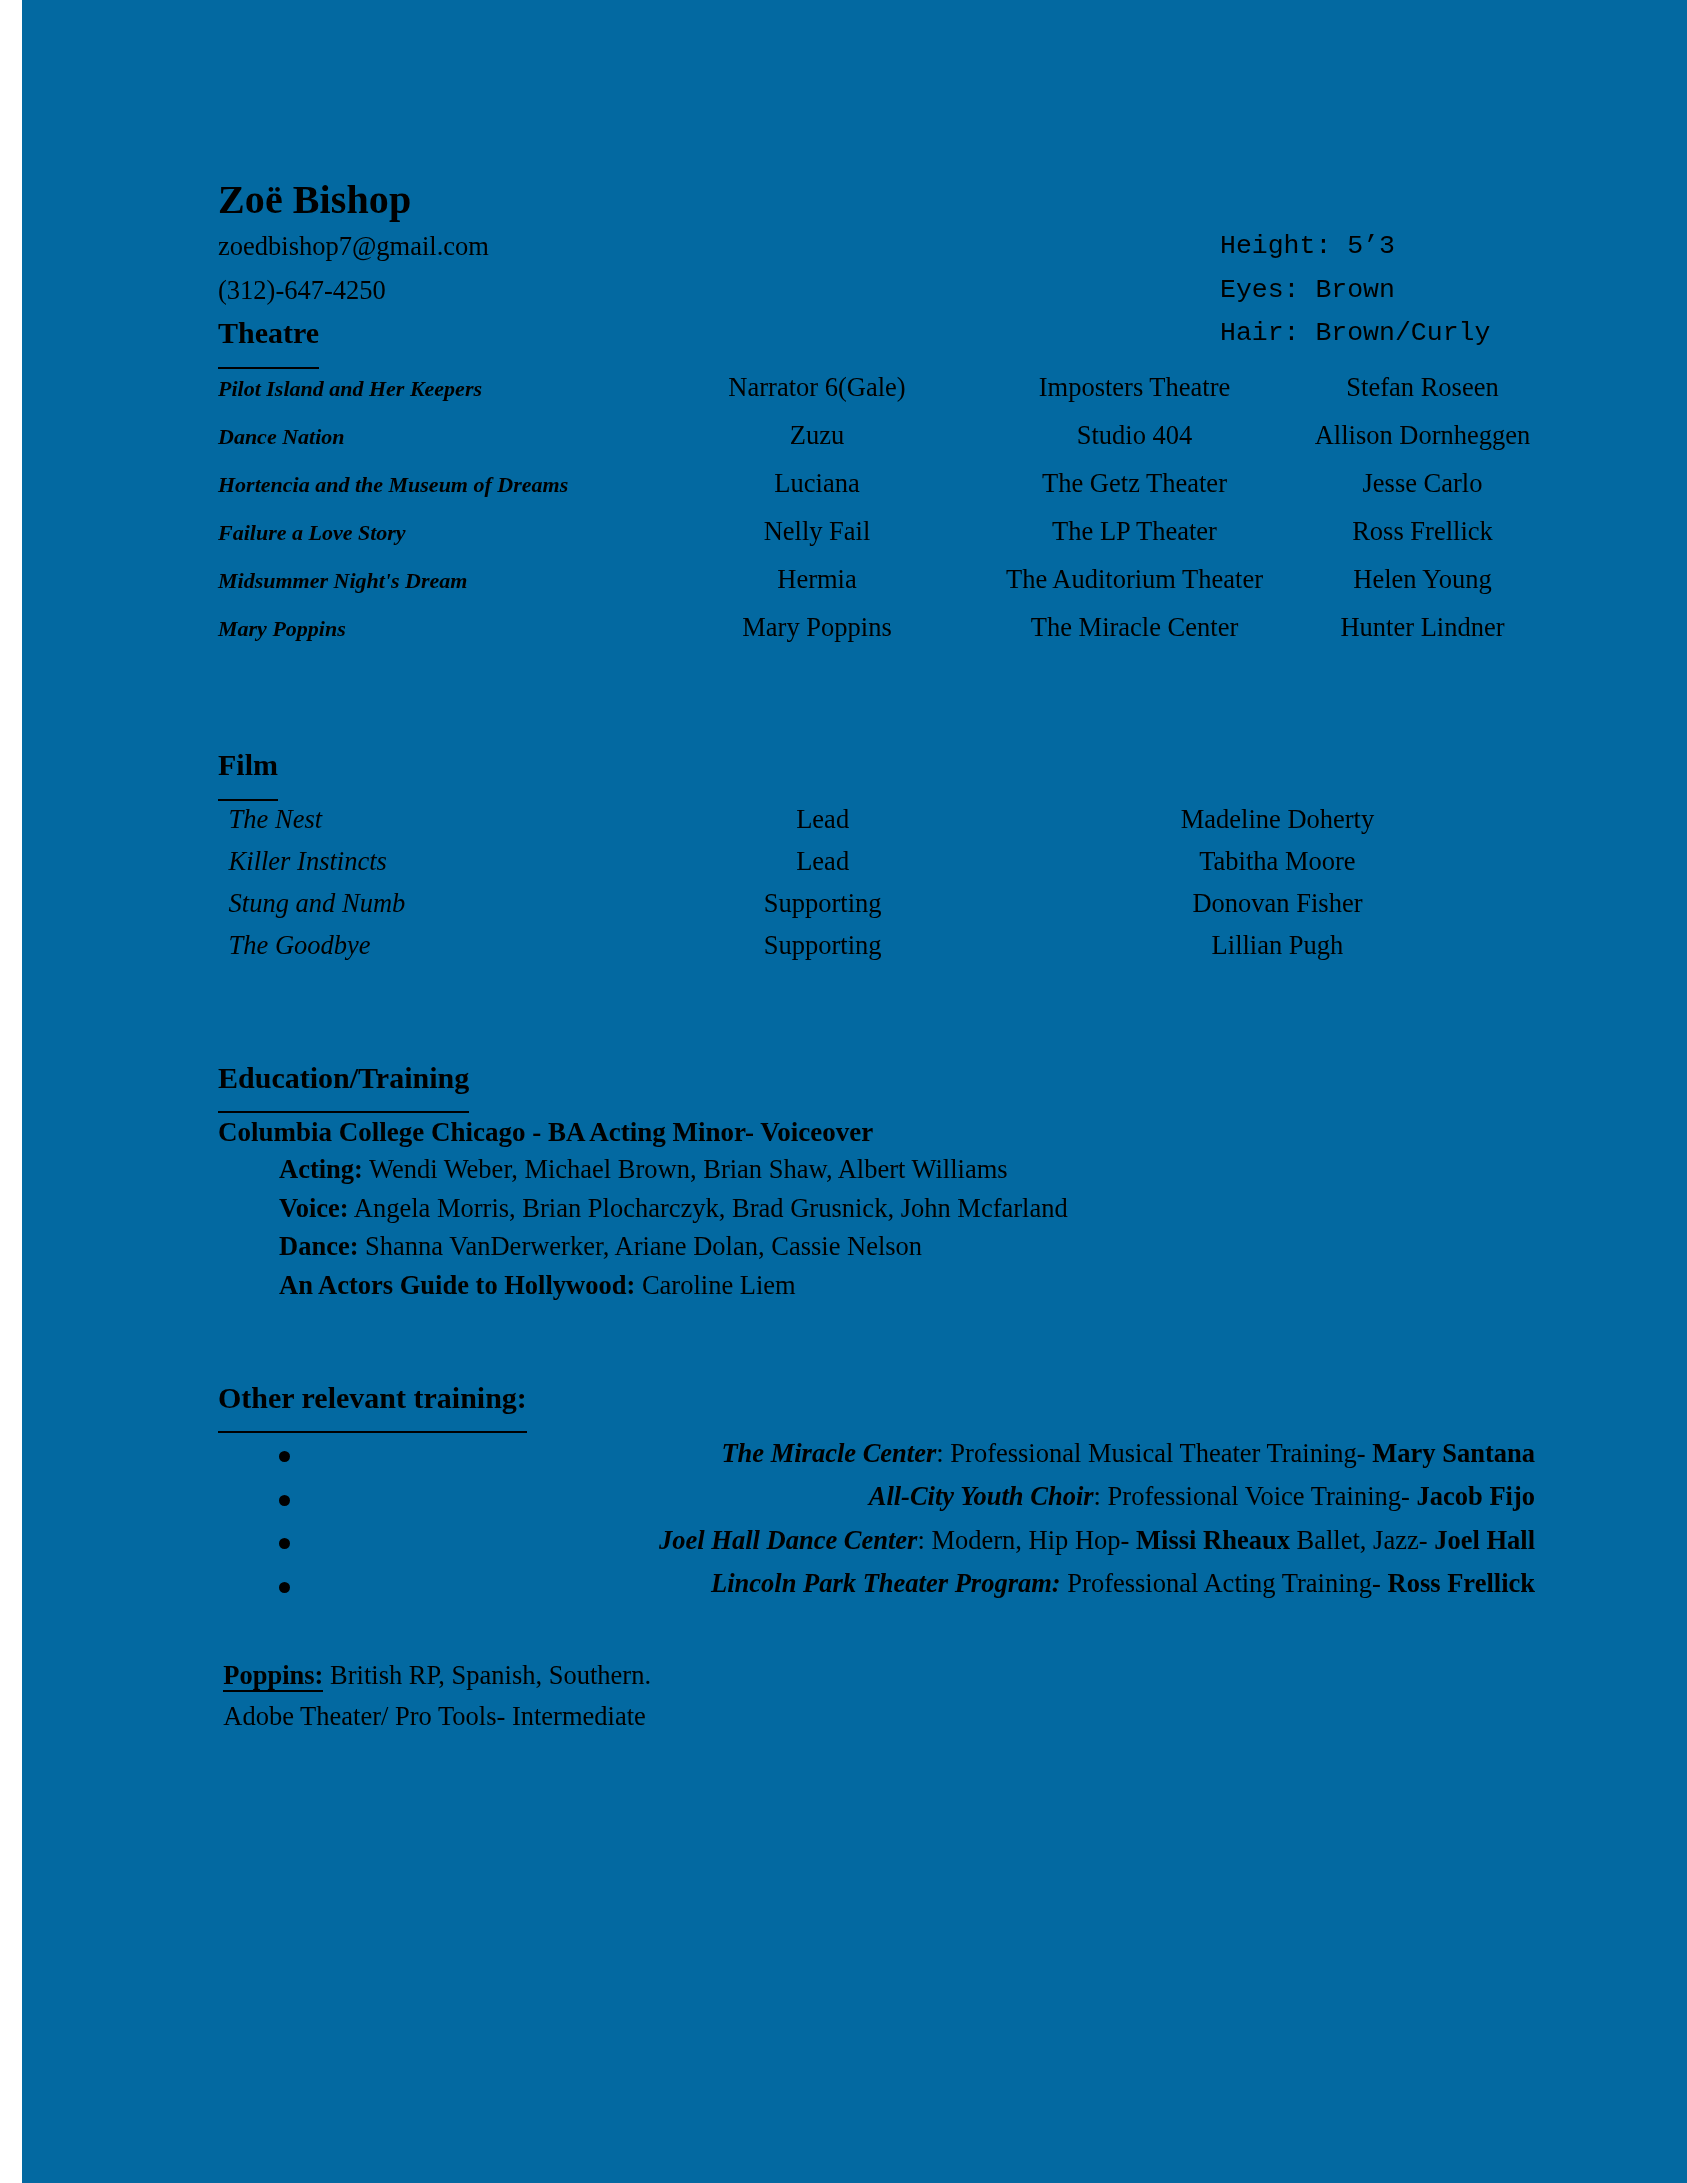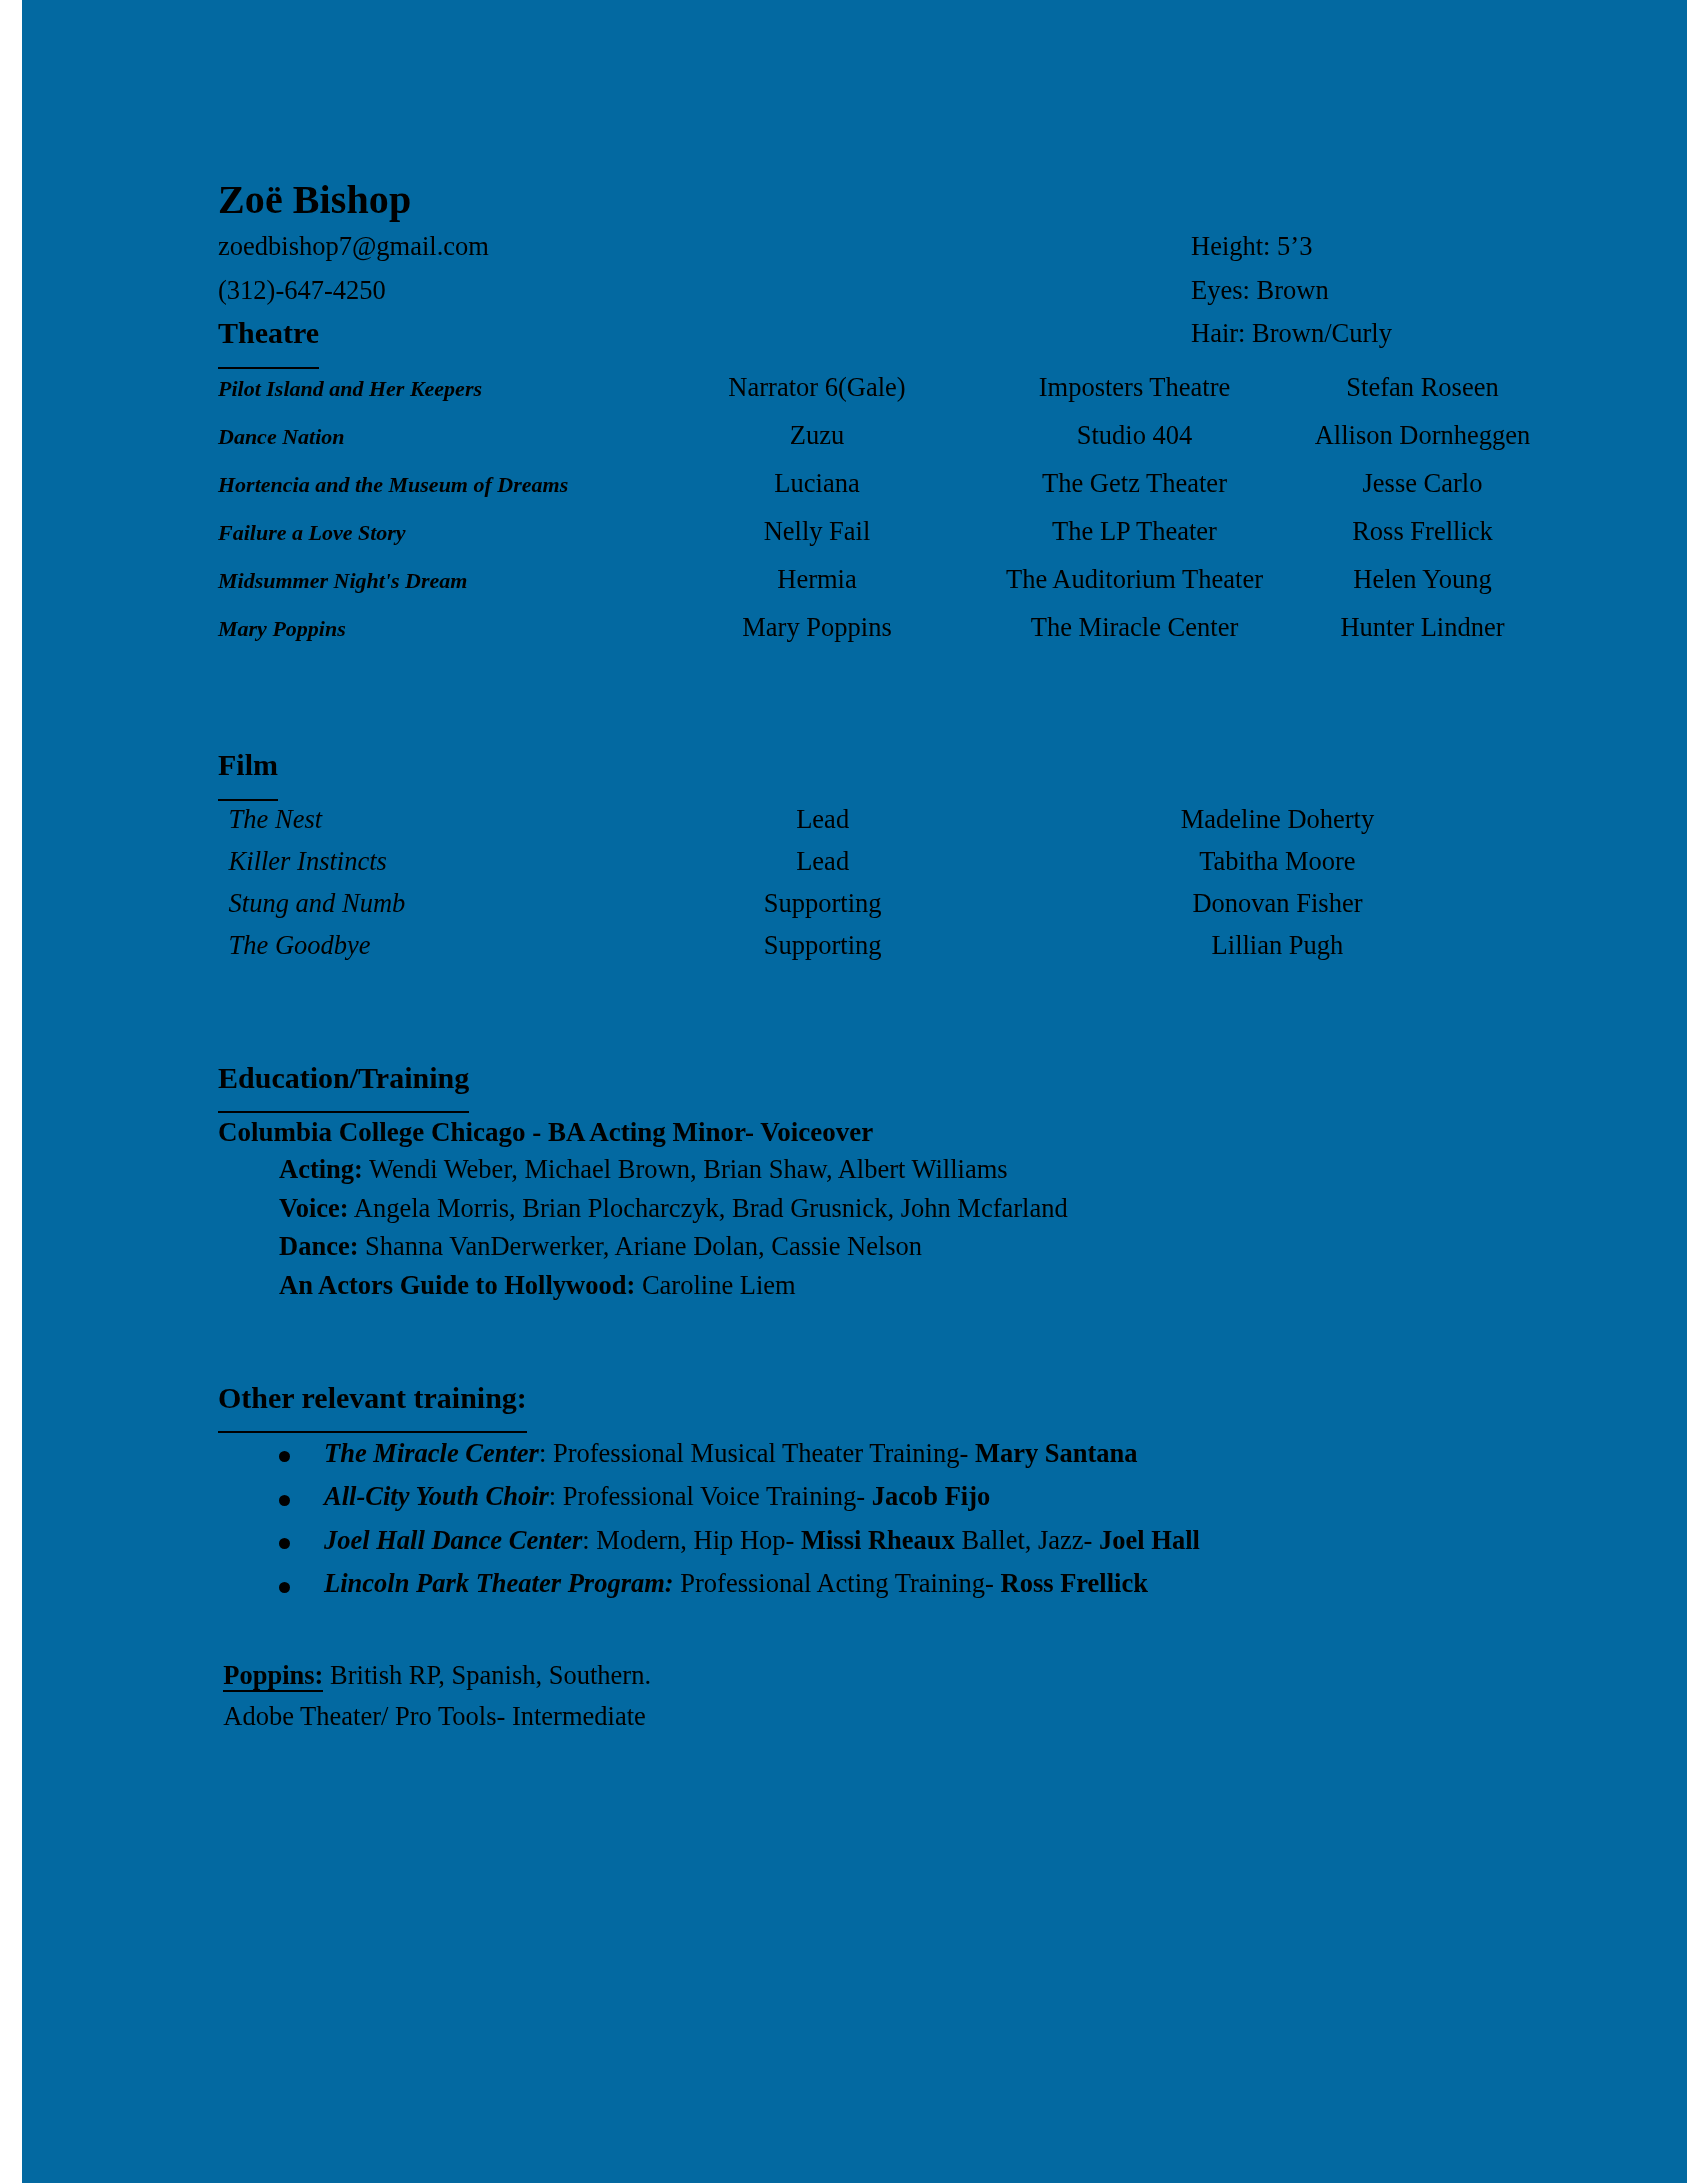--- a/index.html
+++ b/index.html
@@ -14,21 +14,21 @@
   .doc  { position:absolute; left:196px; top:179px; width:1317px; }
 
   
   .name {
     font-size:40px; font-weight:bold; line-height:1.05;
     letter-spacing:0.1px; margin:0 0 12px 0;
   }
   .contact-row { position:relative; height:46px; }
   .contact-left { font-size:26.5px; line-height:1.0; }
   .contact-left .line { margin-bottom:17px; }
-  .stats { position:absolute; left:973px; top:0; font-size:26.5px; line-height:1.0; }
+  .stats { position:absolute; left:1002px; top:0; font-size:26.5px; line-height:1.0;font-family:Liberation Mono, monospace; }
   .stats .line { margin-bottom:17px; white-space:nowrap; }
 
   
   .sec-head {
     font-size:30px; font-weight:bold; display:inline-block;
     border-bottom:2.6px solid #000; line-height:1.12;
     padding-bottom:17px; margin:0;
   }
   .sec-wrap { margin-top:22.5px; margin-bottom:5.3px; }
 
@@ -49,21 +49,21 @@
 
   
   .edu-main { font-size:27px; font-weight:bold; line-height:1.0; margin:2.6px 0 10.6px 0; }
   .edu-line { font-size:26.5px; line-height:1.0; margin:0 0 12px 0; padding-left:61px; }
   .edu-line b { font-weight:bold; }
 
   
   ul.bullets { list-style:none; margin:6.6px 0 0 0; padding:0; }
   ul.bullets li {
     font-size:26.5px; line-height:1.0; margin-bottom:17px;
-    padding-left:106px; position:relative;
+    padding-left:106px; position:relative;text-align:right;
   }
   ul.bullets li .dot {
     position:absolute; left:61px; top:11.2px;
     width:11.2px; height:11.2px; border-radius:50%; background:#000;
   }
   .bi { font-style:italic; font-weight:bold; }
   .bb { font-weight:bold; }
 
   
   .skill-line { font-size:26.5px; line-height:1.0; margin:0 0 14.6px 0; padding-left:5.3px; }

